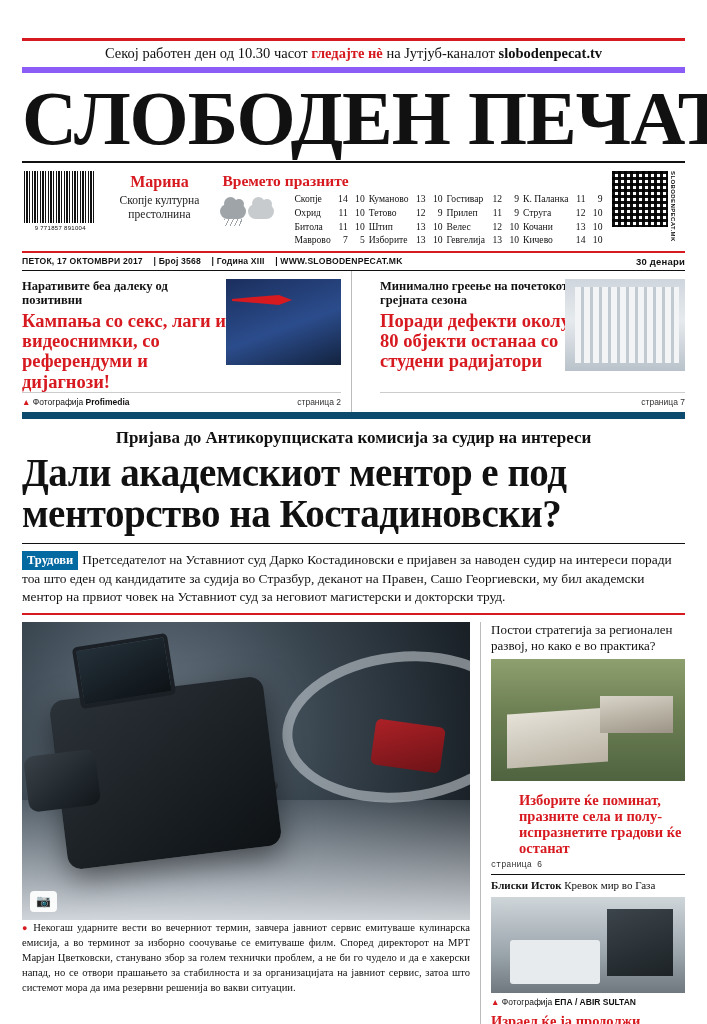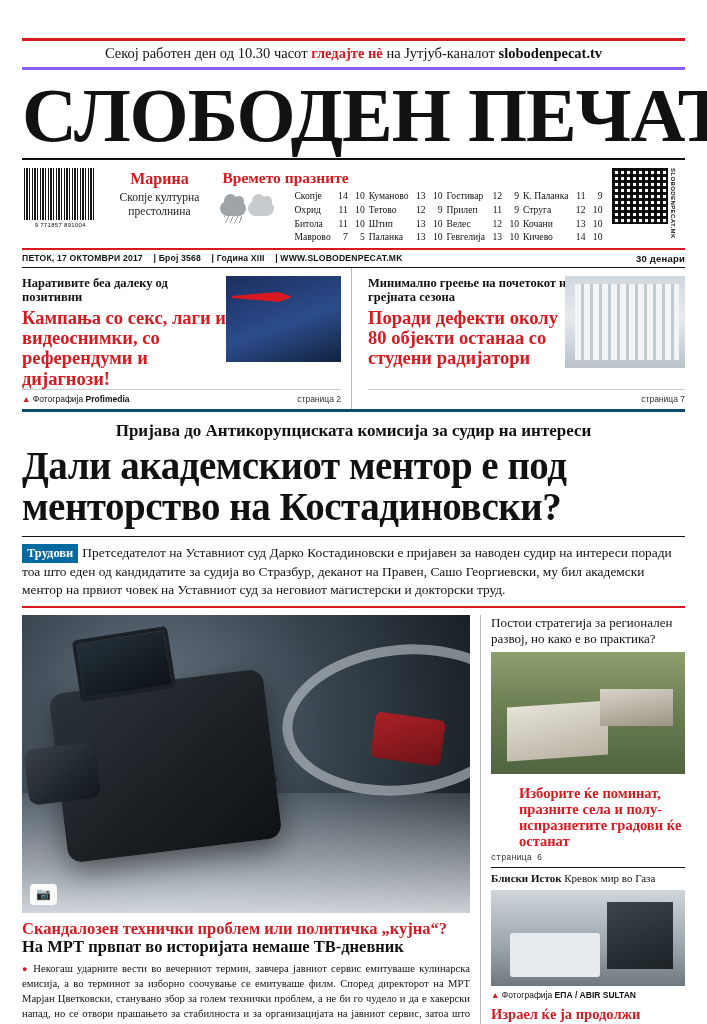--- a/index.html
+++ b/index.html
@@ -15,21 +15,21 @@
   .page {
     position: relative;
     width: 707px;
     height: 1024px;
     padding: 0 22px;
   }
 
   
   .promo-bar {
     border-top: 3px solid #d71920;
-    border-bottom: 3px solid #8b5cf6;
+    border-bottom: 6px solid #8b5cf6;
     margin-top: 38px;
     padding: 4px 0 5px 0;
     text-align: center;
     font-size: 14.5px;
     font-family: "Liberation Serif", serif;
   }
   .promo-red { color: #d71920; font-weight: bold; }
   .promo-site { font-weight: bold; }
 
   
@@ -171,22 +171,22 @@
     font-size: 8.6px;
     font-weight: bold;
     letter-spacing: 0.2px;
   }
   .date-left span { margin-right: 8px; }
   .date-price { font-size: 9.5px; }
 
   
   .teasers {
     display: flex;
-    gap: 4px;
-    border-bottom: 3px solid #0c4a6e;
+    gap: 16px;
+    border-bottom: 7px solid #0c4a6e;
   }
   .teaser {
     padding: 8px 0 2px 0;
     display: flex;
     flex-direction: column;
   }
   .teaser.left { width: 330px; padding-right: 10px; border-right: 1px solid #bbb; }
   .teaser.right { flex: 1; padding-left: 12px; }
   .teaser-kicker {
     font-size: 12.5px;
@@ -470,21 +470,21 @@
                 <span class="city">Тетово</span>
                 <span class="t1">12</span>
                 <span class="t2">9</span>
               </div>
             <div class="wrow">
                 <span class="city">Штип</span>
                 <span class="t1">13</span>
                 <span class="t2">10</span>
               </div>
             <div class="wrow">
-                <span class="city">Паланка</span>
+                <span class="city">Изборите</span>
                 <span class="t1">13</span>
                 <span class="t2">10</span>
               </div>
           </div>
           <div class="wcol">
             <div class="wrow">
                 <span class="city">Гостивар</span>
                 <span class="t1">12</span>
                 <span class="t2">9</span>
               </div>
@@ -591,25 +591,20 @@
     <div class="bottom-left">
       <div class="main-photo">
         <div class="mp-ring"></div>
         <div class="mp-floor"></div>
         <div class="mp-red"></div>
         <div class="mp-rod"></div>
         <div class="mp-cam"></div>
         <div class="mp-screen"></div>
         <div class="photo-badge">📷</div>
       </div>
-      <div class="sub-head">
-        <span>Скандалозен технички проблем или политичка</span>
-        <span>„кујна“?</span>
-        <span class="black">На МРТ првпат во историјата немаше ТВ-дневник</span>
-      </div>
       <div class="body-text">
         <span class="bullet">●</span>
         <span>Некогаш ударните вести во вечерниот термин, завчера јавниот сервис емитуваше кулинарска емисија, а во терминот за изборно соочување се емитуваше филм. Според директорот на МРТ Мaрјан Цветковски, станувано збор за голем технички проблем, а не би го чудело и да е хакерски напад, но се отвори прашањето за стабилноста и за организацијата на јавниот сервис, затоа што системот мора да има резервни решенија во вакви ситуации.</span>
       </div>
     </div>
 
     <div class="bottom-right">
       <div class="rc-kicker">Постои стратегија за регионален развој, но како е во практика?</div>
       <div class="rc-photo1"></div>
       <div class="rc-head1">Изборите ќе поминат, празните села и полу-испразнетите градови ќе останат</div>

